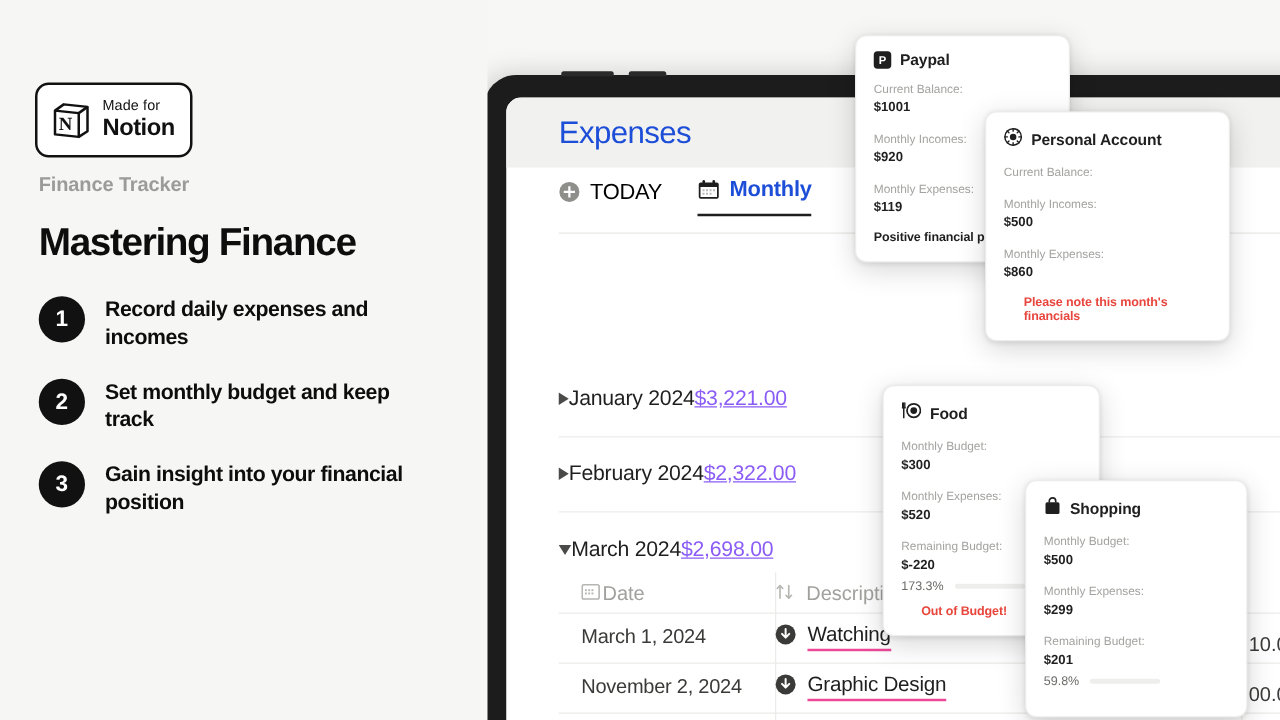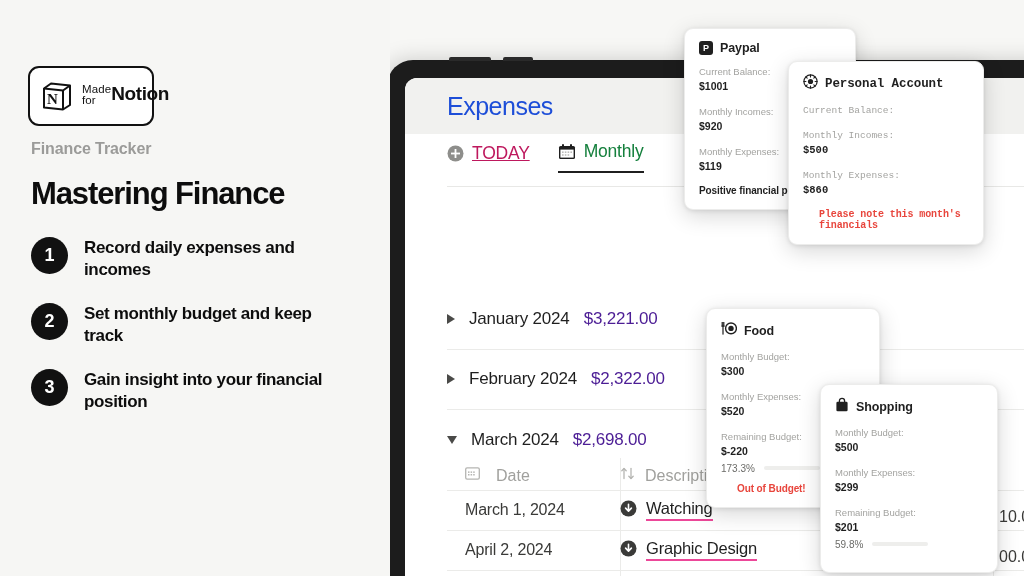--- a/index.html
+++ b/index.html
@@ -20,21 +20,21 @@
   #notion-badge {
     position: absolute; left: 28px; top: 66px;
     width: 126px; height: 60px;
     border: 2.5px solid #111; border-radius: 11px;
     background: #fff;
     display: flex; align-items: center; gap: 8px;
     padding: 0 10px;
   }
   .notion-cube { position: relative; width: 34px; height: 34px; flex: 0 0 34px; }
   .notion-cube svg { display: block; }
-  .badge-text { display: flex; flex-direction: row; line-height: 1; }
+  .badge-text { display: flex; flex-direction: column; line-height: 1; }
   .badge-made { font-size: 11.5px; color: #111; font-weight: 400; letter-spacing: .1px; margin-bottom: 2px;}
   .badge-notion { font-size: 19px; color: #111; font-weight: 700; letter-spacing: -.4px; }
 
   #finance-tracker-label {
     position: absolute; left: 31px; top: 140px;
     font-size: 16px; color: #9b9b99; font-weight: 700; letter-spacing: -.1px;
   }
 
   #headline {
     position: absolute; left: 31px; top: 176px;
@@ -87,46 +87,46 @@
     position: absolute; left: 42px; top: 14px;
     font-size: 25px; color: #1d4ed8; font-weight: 400; letter-spacing: -.5px;
   }
 
   #tab-bar {
     position: absolute; left: 42px; top: 63px;
     display: flex; align-items: flex-end; gap: 28px;
   }
   .tab { display: flex; align-items: center; gap: 8px; padding-bottom: 9px; }
   .tab-label { font-size: 17.5px; letter-spacing: -.2px; }
-  .tab-inactive .tab-label { color: #be185d; text-decoration: underline; }
-  .tab-active .tab-label { color: #15803d; }
+  .tab-inactive .tab-label { color: #000000; }
+  .tab-active .tab-label { color: #1d4ed8; font-weight: bold; }
   .tab-active { border-bottom: 2.5px solid #1f1f1f; }
   .tab-icon { display: flex; align-items: center; }
 
   #tab-underline-rule {
     position: absolute; left: 42px; top: 108px; right: 0; height: 1px; background: #e8e8e6;
   }
 
   .month-row {
-    position: absolute; left: 42px; display: flex; align-items: center; gap: 14px;
+    position: absolute; left: 42px; display: flex; align-items: center; 
     font-size: 17px;
   }
   .tri { width: 0; height: 0; }
   .tri-right { border-left: 8px solid #4a4a48; border-top: 5.5px solid transparent; border-bottom: 5.5px solid transparent; }
   .tri-down { border-top: 8px solid #4a4a48; border-left: 5.5px solid transparent; border-right: 5.5px solid transparent; }
   .month-name { color: #1f1f1f; letter-spacing: -.2px; }
-  .month-amount { color: #4c1d95; letter-spacing: -.2px; }
+  .month-amount { color: #8b5cf6; letter-spacing: -.2px; text-decoration: underline; }
   .row-rule { position: absolute; left: 42px; right: 0; height: 1px; background: #ebebe9; }
 
   
   #table-head {
     position: absolute; left: 60px; top: 388px; display: flex; align-items: center;
     font-size: 16px; color: #a0a09d;
   }
-  .col-date { width: 155px; display: flex; align-items: center; gap: 16px; }
+  .col-date { width: 155px; display: flex; align-items: center; gap: 2px; }
   .col-desc { display: flex; align-items: center; gap: 10px; }
 
   .data-row { position: absolute; left: 60px; display: flex; align-items: center; font-size: 16px; }
   .cell-date { width: 155px; color: #3a3a38; letter-spacing: -.2px; }
   .cell-desc { display: flex; align-items: center; gap: 9px; }
   .cell-desc .desc-text {
     color: #1f1f1f; font-size: 16.5px; letter-spacing: -.2px;
     border-bottom: 2px solid #ec4899; padding-bottom: 1px;
   }
   .col-sep { position: absolute; top: 380px; bottom: 0; width: 1px; background: #ebebe9; }
@@ -147,21 +147,21 @@
   .field-value { font-size: 10.5px; color: #1f1f1f; font-weight: 700; line-height: 1.45; }
   .note { font-size: 10px; font-weight: 700; letter-spacing: -.1px; }
   .note-ok { color: #1f1f1f; }
   .note-warn { color: #e8453c; padding-left: 16px; }
   .pct-row { display: flex; align-items: center; gap: 9px; margin-top: -3px; margin-bottom: 9px; }
   .pct-text { font-size: 10px; color: #6b6b68; }
   .bar { width: 56px; height: 4px; border-radius: 2px; background: #eeeeec; overflow: hidden; }
   .bar-fill { height: 100%; background: #8d8d8a; border-radius: 2px; }
 
   #card-paypal  { left: 684px; top: 28px;  width: 172px; }
-  #card-account { left: 788px; top: 61px;  width: 196px; font-family: Liberation Mono, monospace; }
+  #card-account { left: 788px; top: 89px;  width: 196px; }
   #card-food    { left: 706px; top: 308px; width: 174px; }
   #card-shop    { left: 820px; top: 384px; width: 178px; }
 
   .icon-sq {
     width: 14px; height: 14px; border-radius: 3px; background: #1f1f1f;
     color: #fff; font-size: 9px; font-weight: 700;
     display: flex; align-items: center; justify-content: center;
   }
 </style>
 </head>
@@ -274,21 +274,21 @@
               <circle cx="8.5" cy="8.5" r="8" fill="#3a3a38"></circle>
               <path d="M8.5 4.2v6.4M5.6 8.1l2.9 3 2.9-3" stroke="#fff" stroke-width="1.6" fill="none" stroke-linecap="round" stroke-linejoin="round"></path>
             </svg>
         </span>
         <span class="desc-text">Watching</span>
       </span>
     </div>
     <div class="row-rule" style="top:452px"></div>
 
     <div class="data-row" style="top:461px">
-      <span class="cell-date">April 2, 2024</span>
+      <span class="cell-date">November 2, 2024</span>
       <span class="cell-desc">
         <span>
           <svg width="17" height="17" viewBox="0 0 17 17">
               <circle cx="8.5" cy="8.5" r="8" fill="#3a3a38"></circle>
               <path d="M8.5 4.2v6.4M5.6 8.1l2.9 3 2.9-3" stroke="#fff" stroke-width="1.6" fill="none" stroke-linecap="round" stroke-linejoin="round"></path>
             </svg>
         </span>
         <span class="desc-text">Graphic Design</span>
       </span>
     </div>

